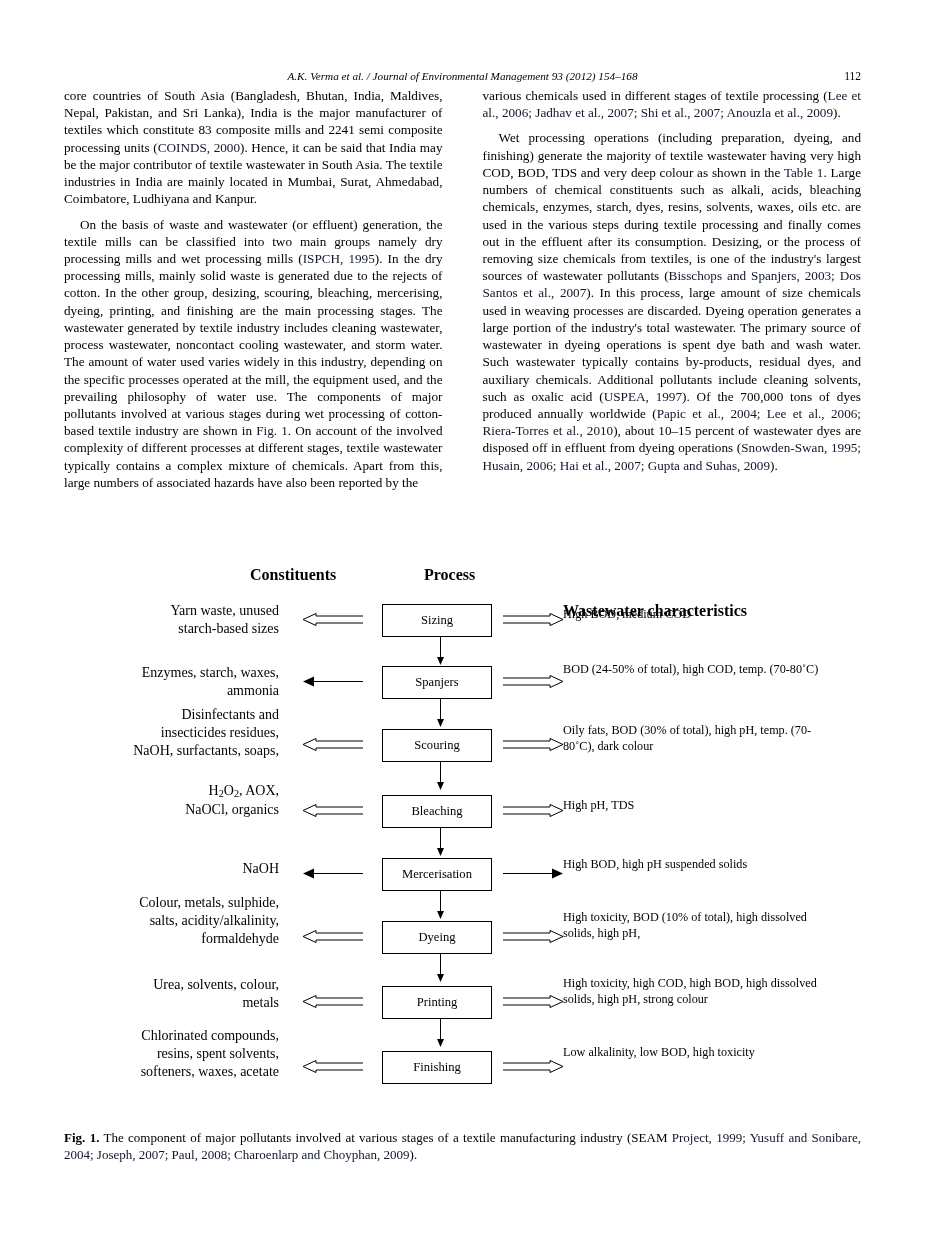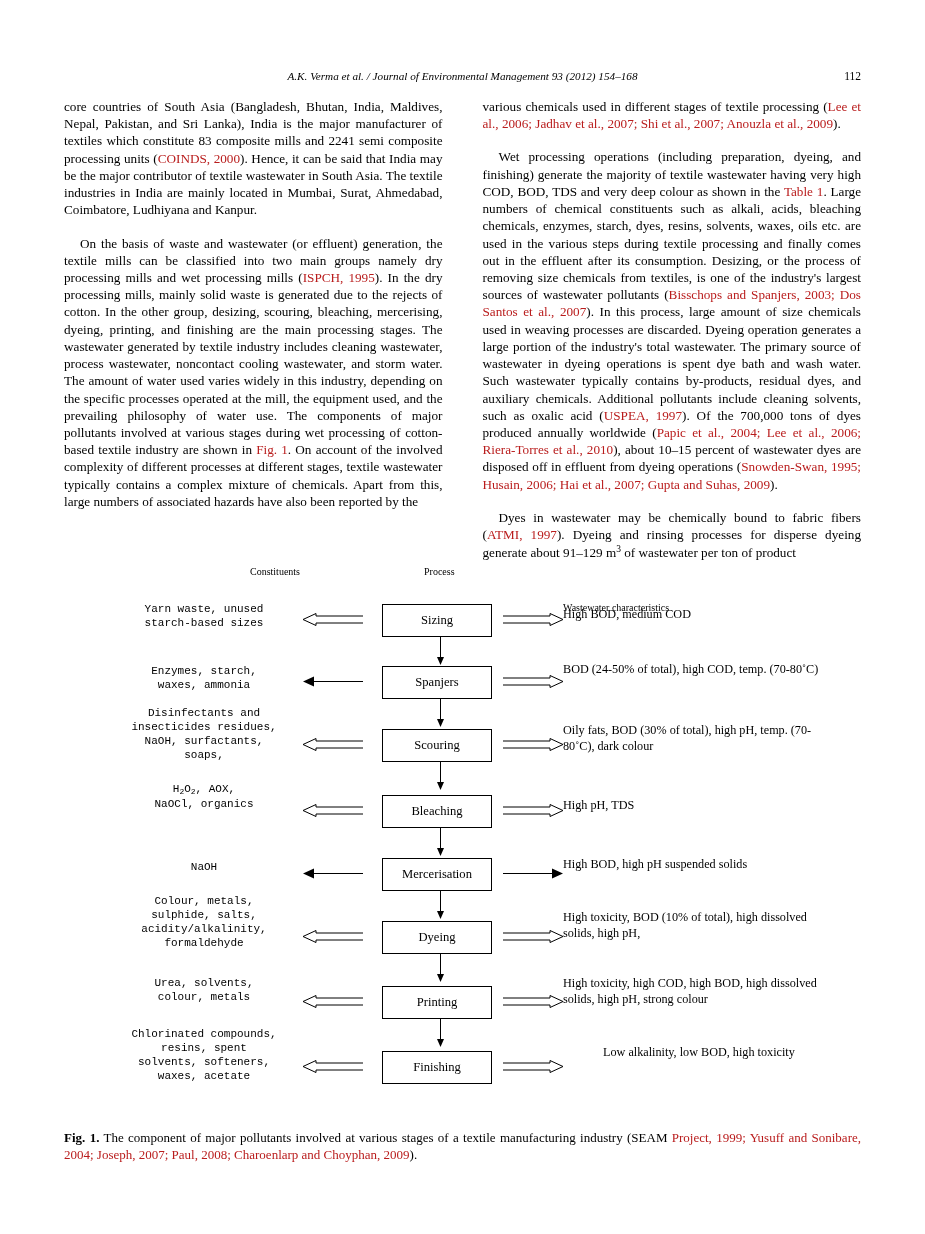--- a/index.html
+++ b/index.html
@@ -34,58 +34,58 @@
   .runhead .rh-text { font-style: italic; }
   .runhead .rh-page {
     position: absolute;
     right: 0;
     font-style: normal;
     font-size: 11.5px;
   }
   
   .columns {
     position: absolute;
-    top: 98px;
+    top: 87px;
     left: 64px;
     width: 797px;
     display: flex;
     gap: 40px;
   }
   .col { width: 384px; }
   p {
     margin: 0;
     font-size: 13.2px;
     line-height: 1.305;
     text-align: justify;
     text-justify: inter-word;
     hyphens: auto;
   }
   p.indent { text-indent: 16px; }
-  p + p { margin-top: 16px; }
+  p + p { margin-top: 8px; }
   .secthead {
     font-size: 13.2px;
     font-style: italic;
     margin: 17px 0 13px 0;
   }
   .ref { color: #2340a0; }
-  a.ref { text-decoration: none; color: #b91c1c; }
+  a.ref { text-decoration: none; color: #0f172a; }
 
   
   .figure {
     position: absolute;
     top: 566px;
     left: 64px;
     width: 797px;
     height: 560px;
   }
   .fig-headers {
     position: relative;
     height: 18px;
-    font-size: 10px;
-    font-weight: normal;
+    font-size: 16px;
+    font-weight: bold;
   }
   .fig-headers .h-const { position: absolute; left: 186px; }
   .fig-headers .h-proc  { position: absolute; left: 360px; }
   .fig-headers .h-waste { position: absolute; left: 499px; margin-top: 36px; }
 
   .flow {
     position: absolute;
     top: 22px;
     left: 0;
     width: 797px;
@@ -106,24 +106,23 @@
     display: flex;
     align-items: center;
     justify-content: center;
     font-size: 12.6px;
     z-index: 3;
   }
   .leftlabel {
     position: absolute;
     right: 582px; 
     width: 150px;
-    text-align: center;
-    font-size: 11px;
+    text-align: right;
+    font-size: 14px;
     line-height: 1.28;
-    font-family: Liberation Mono, monospace;
   }
   .rightlabel {
     position: absolute;
     left: 499px;
     width: 260px;
     font-size: 12.2px;
     line-height: 1.28;
   }
   
   .harrow {
@@ -171,21 +170,20 @@
 
 
       <p class="indent"><span>On the basis of waste and wastewater (or effluent) generation, the textile mills can be classified into two main groups namely dry processing mills and wet processing mills (</span><a class="ref" href="#">ISPCH, 1995</a><span>). In the dry processing mills, mainly solid waste is generated due to the rejects of cotton. In the other group, desizing, scouring, bleaching, mercerising, dyeing, printing, and finishing are the main processing stages. The wastewater generated by textile industry includes cleaning wastewater, process wastewater, noncontact cooling wastewater, and storm water. The amount of water used varies widely in this industry, depending on the specific processes operated at the mill, the equipment used, and the prevailing philosophy of water use. The components of major pollutants involved at various stages during wet processing of cotton-based textile industry are shown in </span><a class="ref" href="#">Fig. 1</a><span>. On account of the involved complexity of different processes at different stages, textile wastewater typically contains a complex mixture of chemicals. Apart from this, large numbers of associated hazards have also been reported by the</span></p>
     </div>
 
     <div class="col">
       <p><span>various chemicals used in different stages of textile processing (</span><a class="ref" href="#">Lee et al., 2006; Jadhav et al., 2007; Shi et al., 2007; Anouzla et al., 2009</a><span>).</span></p>
 
       <p class="indent"><span>Wet processing operations (including preparation, dyeing, and finishing) generate the majority of textile wastewater having very high COD, BOD, TDS and very deep colour as shown in the </span><a class="ref" href="#">Table 1</a><span>. Large numbers of chemical constituents such as alkali, acids, bleaching chemicals, enzymes, starch, dyes, resins, solvents, waxes, oils etc. are used in the various steps during textile processing and finally comes out in the effluent after its consumption. Desizing, or the process of removing size chemicals from textiles, is one of the industry's largest sources of wastewater pollutants (</span><a class="ref" href="#">Bisschops and Spanjers, 2003; Dos Santos et al., 2007</a><span>). In this process, large amount of size chemicals used in weaving processes are discarded. Dyeing operation generates a large portion of the industry's total wastewater. The primary source of wastewater in dyeing operations is spent dye bath and wash water. Such wastewater typically contains by-products, residual dyes, and auxiliary chemicals. Additional pollutants include cleaning solvents, such as oxalic acid (</span><a class="ref" href="#">USPEA, 1997</a><span>). Of the 700,000 tons of dyes produced annually worldwide (</span><a class="ref" href="#">Papic et al., 2004; Lee et al., 2006; Riera-Torres et al., 2010</a><span>), about 10–15 percent of wastewater dyes are disposed off in effluent from dyeing operations (</span><a class="ref" href="#">Snowden-Swan, 1995; Husain, 2006; Hai et al., 2007; Gupta and Suhas, 2009</a><span>).</span></p>
 
-      <p class="indent"><span>Dyes in wastewater may be chemically bound to fabric fibers (</span><a class="ref" href="#">ATMI, 1997</a><span>). Dyeing and rinsing processes for disperse dyeing generate about 91–129 m</span><sup>3</sup><span> of wastewater per ton of product</span></p>
     </div>
   </div>
 
   <div class="figure">
     <div class="fig-headers">
       <span class="h-const">Constituents</span>
       <span class="h-proc">Process</span>
       <span class="h-waste">Wastewater characteristics</span>
     </div>
 
@@ -370,21 +368,21 @@
         <div class="harrow" style="left:238px; top:9px;">
           <svg width="62" height="13" viewBox="0 0 62 13">
               <polyline points="61,3 14,3 14,0.5 1,6.5 14,12.5 14,10 61,10" fill="none" stroke="#000" stroke-width="1"></polyline>
             </svg>
         </div>
         <div class="harrow" style="left:438px; top:9px;">
           <svg width="62" height="13" viewBox="0 0 62 13">
               <polyline points="1,3 48,3 48,0.5 61,6.5 48,12.5 48,10 1,10" fill="none" stroke="#000" stroke-width="1"></polyline>
             </svg>
         </div>
-        <div class="rightlabel" style="top:-6px;margin-left:40px;">Low alkalinity, low BOD, high toxicity</div>
+        <div class="rightlabel" style="top:-6px;">Low alkalinity, low BOD, high toxicity</div>
       </div>
 
     </div>
   </div>
 
   <div class="caption">
     <b>Fig. 1.</b><span> The component of major pollutants involved at various stages of a textile manufacturing industry (SEAM </span><a class="ref" href="#">Project, 1999; Yusuff and Sonibare, 2004; Joseph, 2007; Paul, 2008; Charoenlarp and Choyphan, 2009</a><span>).</span>
   </div>
 
 </div>

